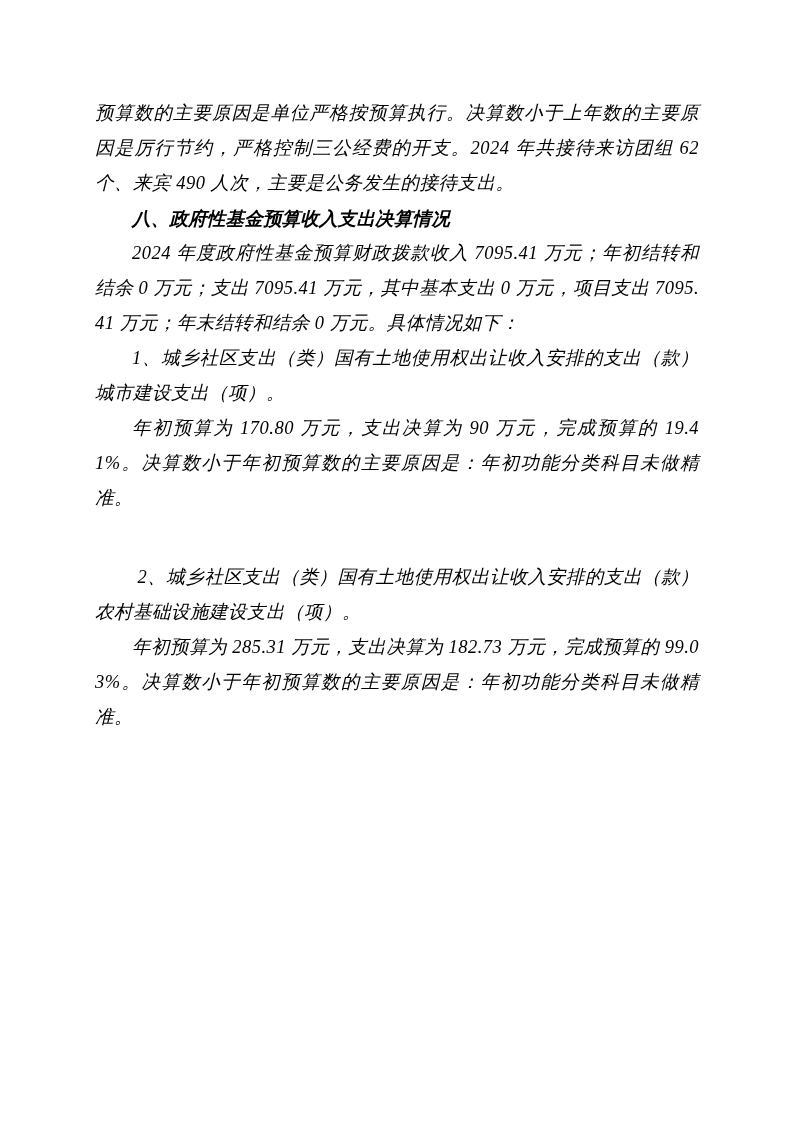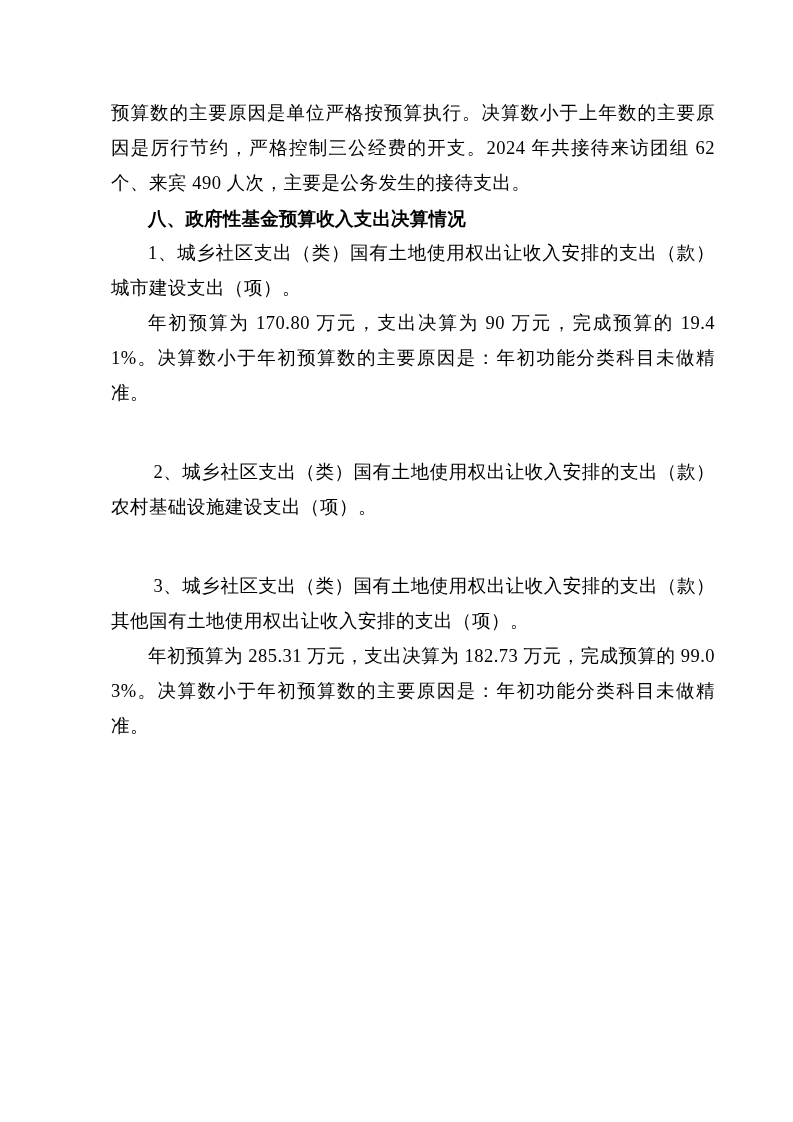--- a/index.html
+++ b/index.html
@@ -14,23 +14,24 @@
   .page {
     position: relative;
     width: 793px;
     height: 1122px;
     background: #ffffff;
     overflow: hidden;
     box-sizing: border-box;
   }
   .content {
     position: absolute;
-    left: 111px;
+    left: 95px;
     top: 96px;
     width: 604px;
+    font-style: italic;
   }
   .para {
     margin: 0;
     padding: 0;
     font-family: "Liberation Serif", "DejaVu Serif", serif;
     font-size: 18.5px;
     line-height: 35px;
     color: #000000;
     text-align: justify;
     text-justify: inter-character;
@@ -52,26 +53,26 @@
 </style>
 </head>
 <body>
 
 <div class="page">
   <div class="content">
     <p class="para">预算数的主要原因是单位严格按预算执行。决算数小于上年数的主要原因是厉行节约，严格控制三公经费的开支。2024 年共接待来访团组 62 个、来宾 490 人次，主要是公务发生的接待支出。</p>
 
     <p class="para indent-2 heading">八、政府性基金预算收入支出决算情况</p>
 
+    <p class="para indent-2">2024 年度政府性基金预算财政拨款收入 7095.41 万元；年初结转和结余 0 万元；支出 7095.41 万元，其中基本支出 0 万元，项目支出 7095.41 万元；年末结转和结余 0 万元。具体情况如下：</p>
 
     <p class="para indent-2">1、城乡社区支出（类）国有土地使用权出让收入安排的支出（款）城市建设支出（项）。</p>
 
     <p class="para indent-2">年初预算为 170.80 万元，支出决算为 90 万元，完成预算的 19.41%。决算数小于年初预算数的主要原因是：年初功能分类科目未做精准。</p>
 
     <p class="para indent-deep">2、城乡社区支出（类）国有土地使用权出让收入安排的支出（款）农村基础设施建设支出（项）。</p>
 
 
-    <p class="para indent-deep">3、城乡社区支出（类）国有土地使用权出让收入安排的支出（款）其他国有土地使用权出让收入安排的支出（项）。</p>
 
     <p class="para indent-2">年初预算为 285.31 万元，支出决算为 182.73 万元，完成预算的 99.03%。决算数小于年初预算数的主要原因是：年初功能分类科目未做精准。</p>
 
   </div>
 </div>
 
 </body></html>

